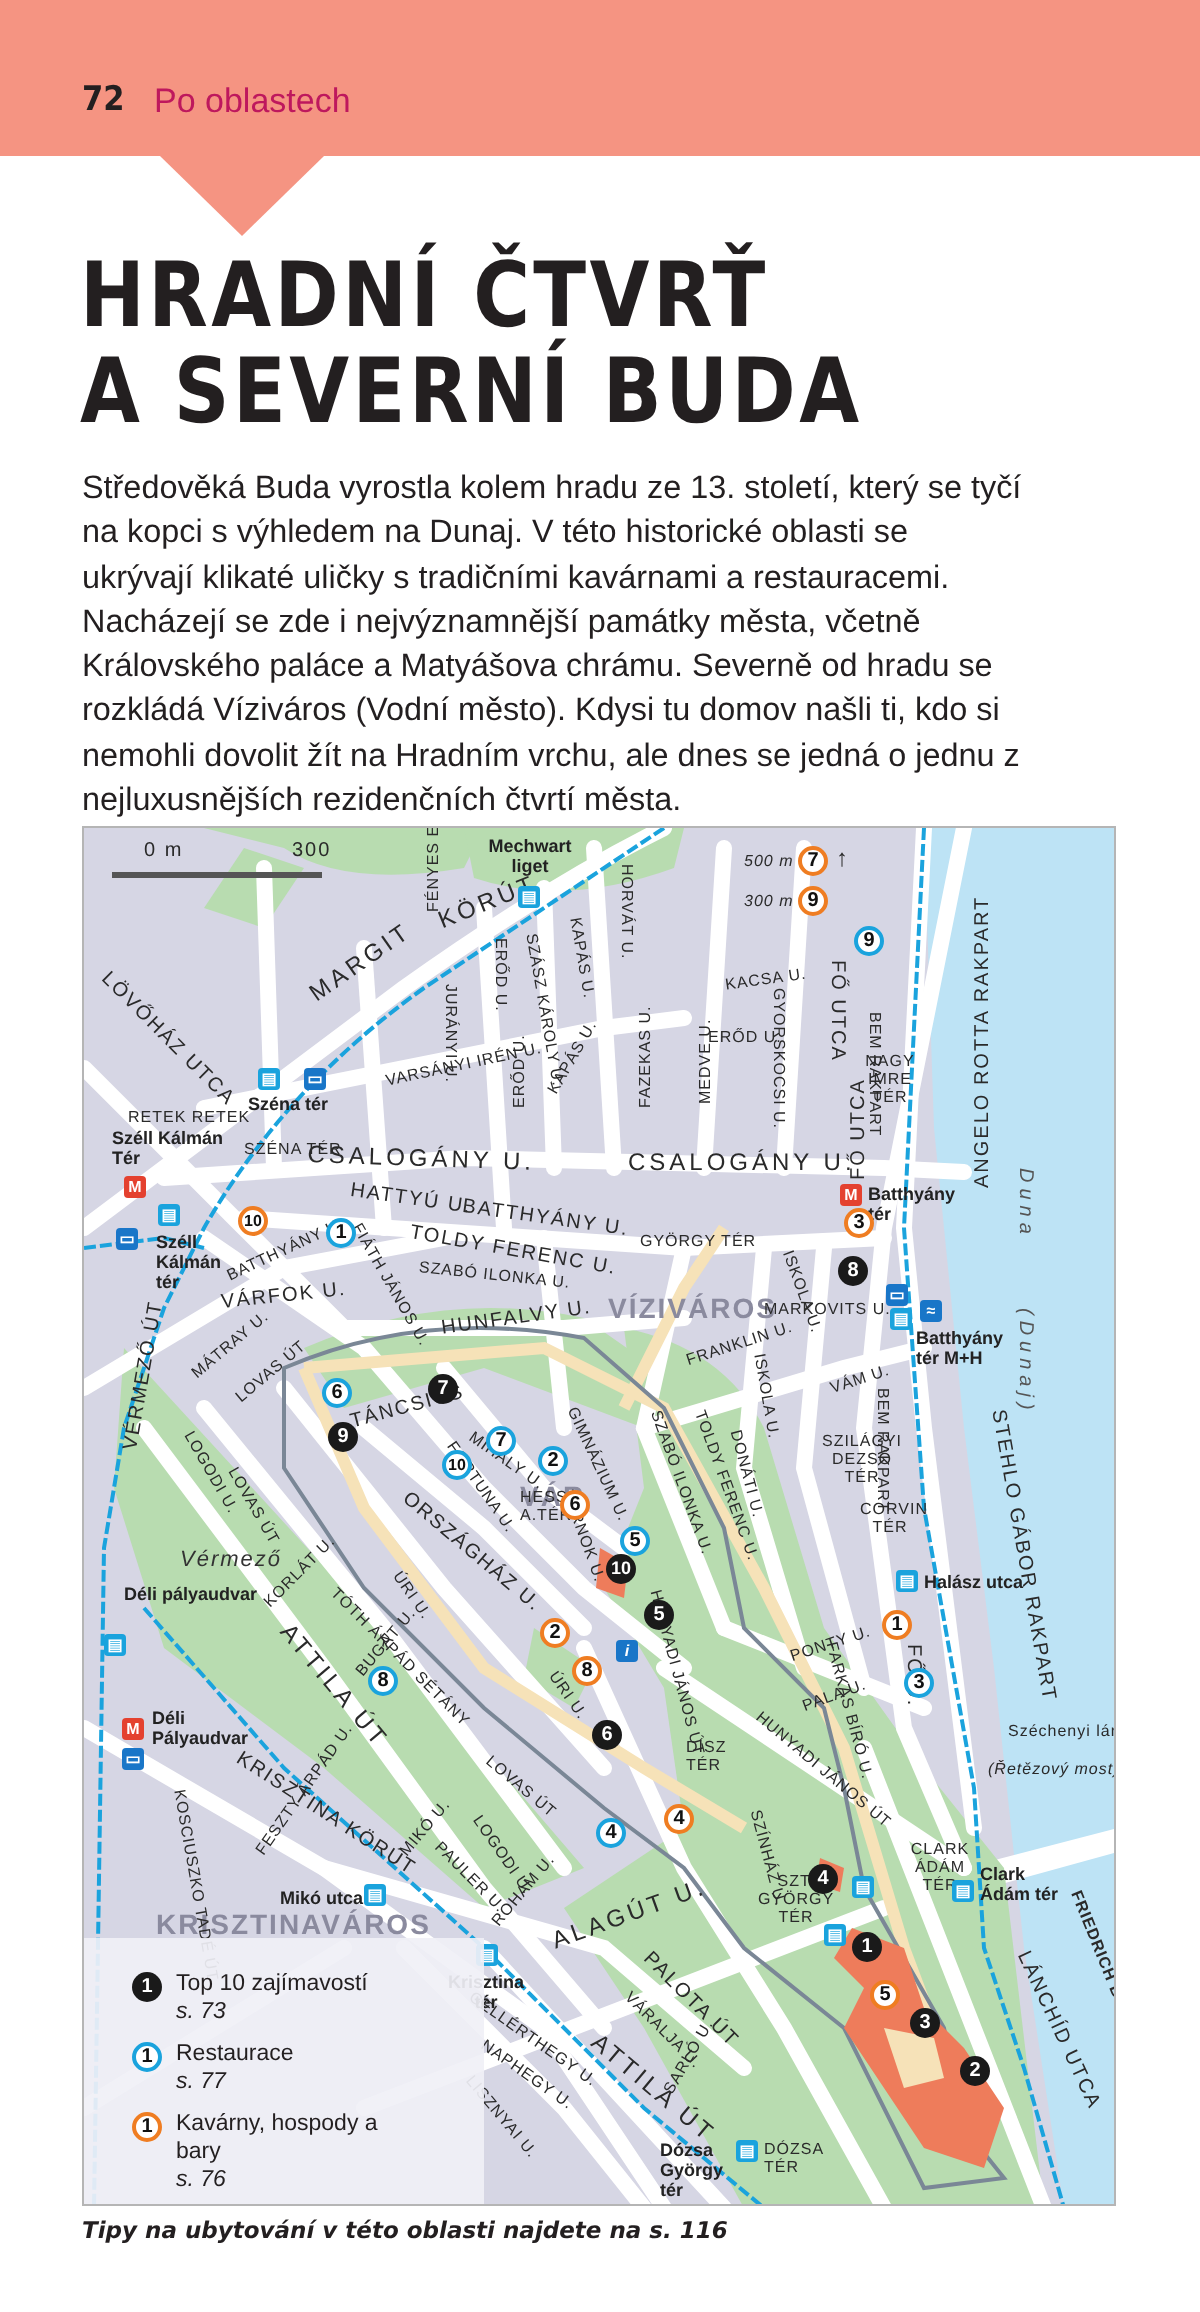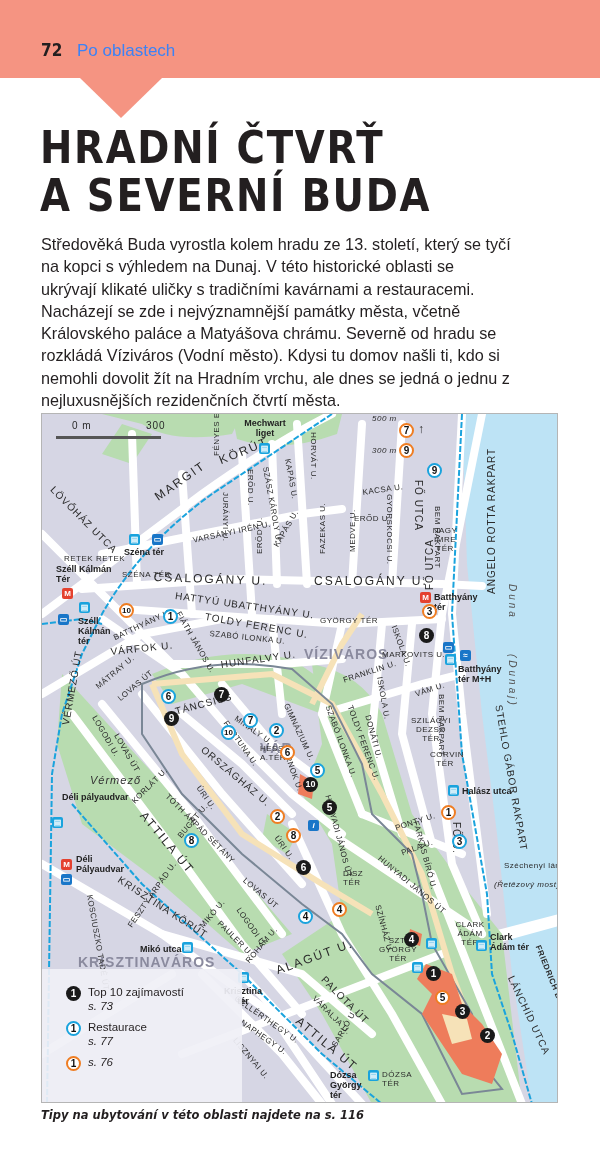--- a/index.html
+++ b/index.html
@@ -1,20 +1,20 @@
 <!DOCTYPE html>
 <html><head>
 <meta charset="utf-8">
 <style>
   html,body{margin:0;padding:0;}
   body{width:600px;height:1156px;background:#ffffff;position:relative;overflow:hidden;font-family:"DejaVu Sans",sans-serif;color:#231f20;}
   .header-band{position:absolute;left:0;top:0;width:600px;height:78px;background:#f59482;}
   .header-arrow{position:absolute;left:80px;top:78px;width:0;height:0;border-left:41px solid transparent;border-right:41px solid transparent;border-top:40px solid #f59482;}
   .page-num{position:absolute;left:41px;top:40px;font-family:"DejaVu Sans Condensed","DejaVu Sans",sans-serif;font-weight:bold;font-size:17px;color:#231f20;}
-  .section-name{position:absolute;left:77px;top:41px;font-family:"Liberation Sans",sans-serif;font-size:17px;color:#3b82f6;}
+  .section-name{position:absolute;left:77px;top:41px;font-family:"Liberation Sans",sans-serif;font-size:17px;color:#be185d;}
   .title{position:absolute;left:40px;top:124px;font-family:"DejaVu Sans",sans-serif;font-weight:bold;font-size:45px;line-height:48px;letter-spacing:2px;transform:scaleX(0.86);transform-origin:left top;color:#231f20;margin:0;}
   .intro{position:absolute;left:41px;top:233px;width:470px;font-family:"Liberation Sans",sans-serif;font-size:16.2px;line-height:22.3px;color:#231f20;margin:0;}
   .map{position:absolute;left:41px;top:413px;width:517px;height:690px;border:1px solid #b5b5b5;box-sizing:border-box;overflow:hidden;background:#d6d6e4;}
   .map svg{position:absolute;left:0;top:0;}
   .lbl{position:absolute;font-family:"Liberation Sans",sans-serif;font-size:8px;letter-spacing:0.5px;color:#2a2a2a;white-space:nowrap;transform-origin:left top;}
   .lbl.big{font-size:12px;letter-spacing:2px;}
   .lbl.med{font-size:10px;letter-spacing:1px;}
   .lbl.dist{font-size:14px;letter-spacing:1px;color:#8a8a9e;font-weight:bold;}
   .lbl.stop{font-size:9px;font-weight:bold;letter-spacing:0;color:#222;}
   .lbl.water{font-size:10px;font-style:italic;color:#555;letter-spacing:3px;}
@@ -137,21 +137,21 @@
   <span class="lbl dist" style="left:218px;top:326px;">VÁR</span>
   <span class="lbl dist" style="left:36px;top:540px;">KRISZTINAVÁROS</span>
 
   <span class="lbl water" style="left:476px;top:170px;transform:rotate(90deg);">Duna</span>
   <span class="lbl water" style="left:476px;top:240px;transform:rotate(90deg);">(Dunaj)</span>
   <span class="lbl" style="left:462px;top:447px;font-size:8px;">Széchenyi lánchíd</span>
   <span class="lbl" style="left:452px;top:466px;font-size:8px;font-style:italic;">(Řetězový most)</span>
 
   <span class="lbl park" style="left:48px;top:360px;">Vérmező</span>
 
-  <span class="lbl" style="left:330px;top:0;font-style:italic;">500 m</span>
+  <span class="lbl" style="left:330px;top:12px;font-style:italic;">500 m</span>
   <div class="pin cafe" style="left:357px;top:9px;">7</div>
   <span class="lbl" style="left:330px;top:32px;font-style:italic;">300 m</span>
   <div class="pin cafe" style="left:357px;top:29px;">9</div>
   <span class="lbl" style="left:376px;top:8px;font-size:12px;font-weight:bold;">↑</span>
 
   <span class="lbl big" style="left:110px;top:78px;transform:rotate(-35deg);">MARGIT</span>
   <span class="lbl big" style="left:175px;top:40px;transform:rotate(-22deg);">KÖRÚT</span>
   <span class="lbl med" style="left:14px;top:70px;transform:rotate(45deg);">LÖVŐHÁZ UTCA</span>
   <span class="lbl" style="left:22px;top:140px;">RETEK RETEK</span>
   <span class="lbl" style="left:170px;top:42px;transform:rotate(-90deg);">FÉNYES E. U.</span>
@@ -318,18 +318,19 @@
       <span class="legend-text">Top 10 zajímavostí</span>
       <span class="legend-page">s. 73</span>
     </div>
     <div class="legend-item" style="left:46px;top:51px;">
       <div class="pin rest">1</div>
       <span class="legend-text">Restaurace</span>
       <span class="legend-page">s. 77</span>
     </div>
     <div class="legend-item" style="left:46px;top:86px;width:110px;">
       <div class="pin cafe">1</div>
+      <span class="legend-text">Kavárny, hospody a bary</span>
       <span class="legend-page">s. 76</span>
     </div>
   </div>
 </div>
 
 <div class="footer-note">Tipy na ubytování v této oblasti najdete na s. 116</div>
 
 </body></html>

